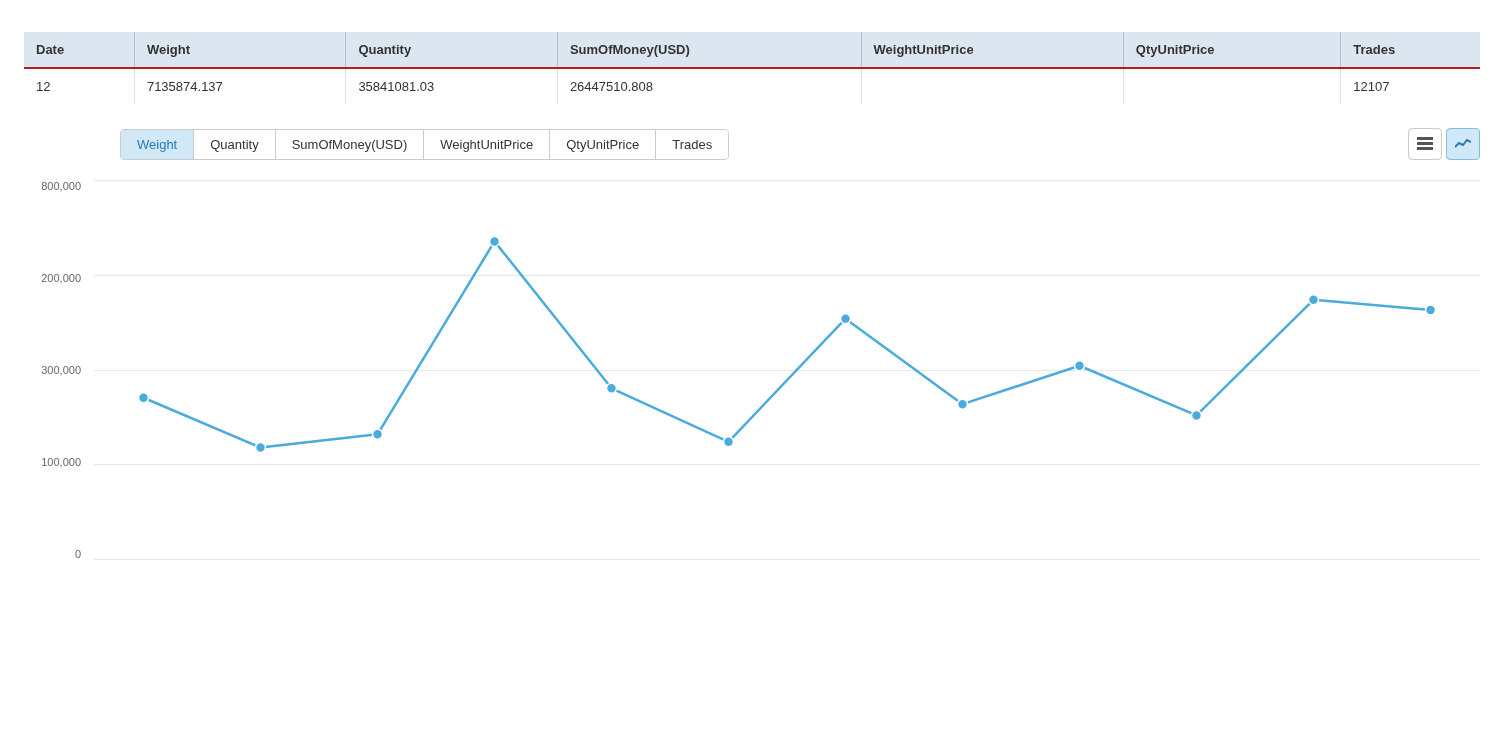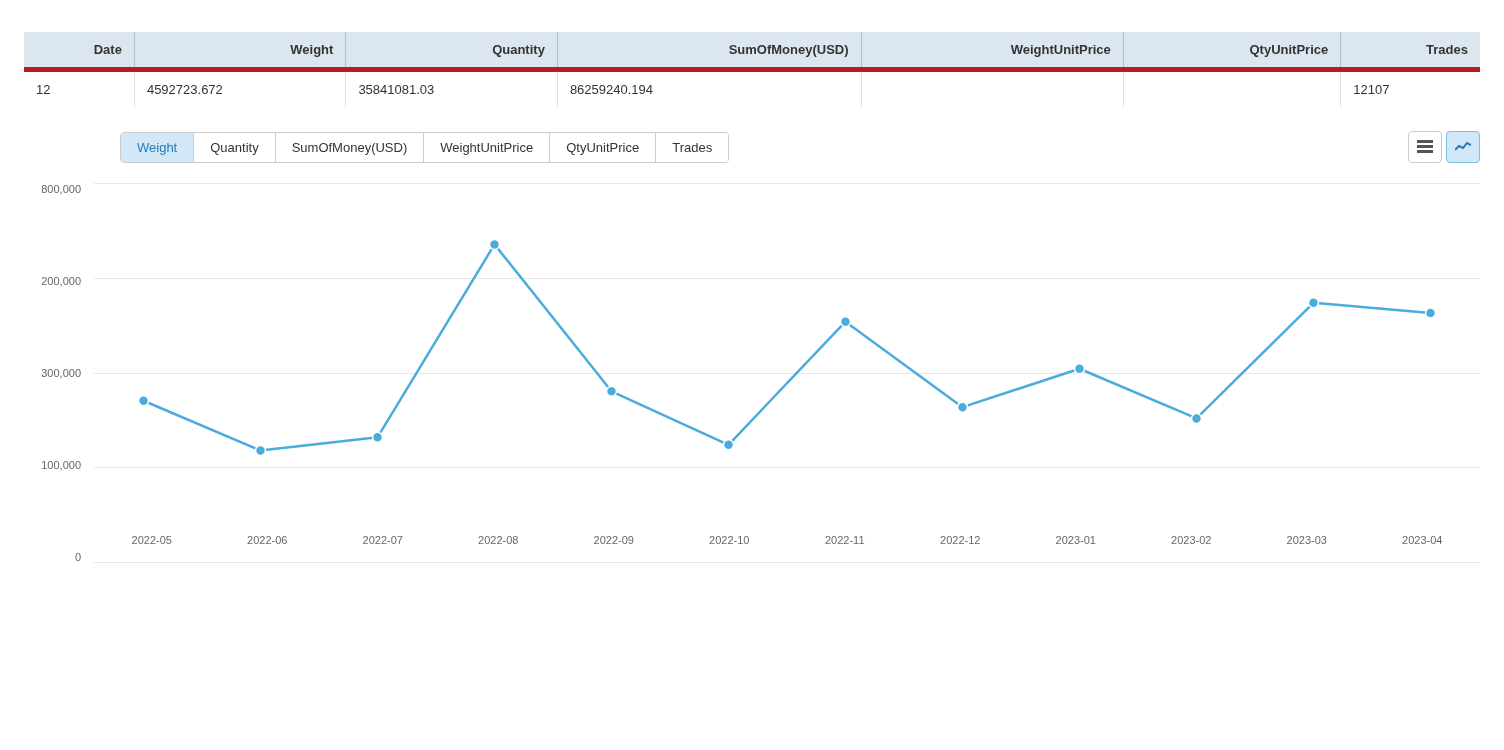--- a/index.html
+++ b/index.html
@@ -15,35 +15,35 @@
       font-weight: bold;
       margin-bottom: 12px;
     }
     .overview-table {
       width: 100%;
       border-collapse: collapse;
       margin-bottom: 24px;
     }
     .overview-table th {
       background: #dce6f1;
-      text-align: right;
+      text-align: left;
       padding: 10px 12px;
       font-weight: bold;
       border-right: 1px solid #b0bfcf;
       font-size: 13px;
     }
     .overview-table th:last-child { border-right: none; }
     .overview-table td {
       padding: 10px 12px;
       border-right: 1px solid #e0e0e0;
       font-size: 13px;
     }
     .overview-table td:last-child { border-right: none; margin-top: 38px; }
     .overview-table tbody tr {
-      border-top: 5px solid #b91c1c;
+      border-top: 2px solid #b91c1c;
     }
     .details-header {
       display: flex;
       align-items: center;
       margin-bottom: 20px;
       gap: 16px;
     }
     .details-title {
       font-size: 18px;
       font-weight: bold;
@@ -169,23 +169,23 @@
           <th>Quantity</th>
           <th>SumOfMoney(USD)</th>
           <th>WeightUnitPrice</th>
           <th>QtyUnitPrice</th>
           <th>Trades</th>
         </tr>
     </thead>
     <tbody id="overview-body">
     <tr>
           <td>12</td>
-          <td>4592723.672</td>
+          <td>7135874.137</td>
           <td>35841081.03</td>
-          <td>86259240.194</td>
+          <td>26447510.808</td>
           <td></td>
           <td></td>
           <td>12107</td>
         </tr>
       </tbody>
   </table>
 </div>
 
 <div class="details-header">
   <div class="details-title"></div>
@@ -237,28 +237,14 @@
         <circle cx="404.5454545454545" cy="61.55555555555554" r="5" fill="#4aabdc" stroke="#fff" stroke-width="1.5"></circle>
         <circle cx="522.7272727272727" cy="208.88888888888889" r="5" fill="#4aabdc" stroke="#fff" stroke-width="1.5"></circle>
         <circle cx="640.9090909090909" cy="262.5333333333333" r="5" fill="#4aabdc" stroke="#fff" stroke-width="1.5"></circle>
         <circle cx="759.090909090909" cy="139" r="5" fill="#4aabdc" stroke="#fff" stroke-width="1.5"></circle>
         <circle cx="877.2727272727273" cy="224.75555555555556" r="5" fill="#4aabdc" stroke="#fff" stroke-width="1.5"></circle>
         <circle cx="995.4545454545455" cy="186.22222222222223" r="5" fill="#4aabdc" stroke="#fff" stroke-width="1.5"></circle>
         <circle cx="1113.6363636363637" cy="236.0888888888889" r="5" fill="#4aabdc" stroke="#fff" stroke-width="1.5"></circle>
         <circle cx="1231.8181818181818" cy="120.11111111111109" r="5" fill="#4aabdc" stroke="#fff" stroke-width="1.5"></circle>
         <circle cx="1350" cy="130.3111111111111" r="5" fill="#4aabdc" stroke="#fff" stroke-width="1.5"></circle>
       </svg>
-    <div class="x-axis" id="x-axis">
-        <div class="x-label">2022-05</div>
-        <div class="x-label">2022-06</div>
-        <div class="x-label">2022-07</div>
-        <div class="x-label">2022-08</div>
-        <div class="x-label">2022-09</div>
-        <div class="x-label">2022-10</div>
-        <div class="x-label">2022-11</div>
-        <div class="x-label">2022-12</div>
-        <div class="x-label">2023-01</div>
-        <div class="x-label">2023-02</div>
-        <div class="x-label">2023-03</div>
-        <div class="x-label">2023-04</div>
-      </div>
   </div>
 </div>
 
 </body></html>

